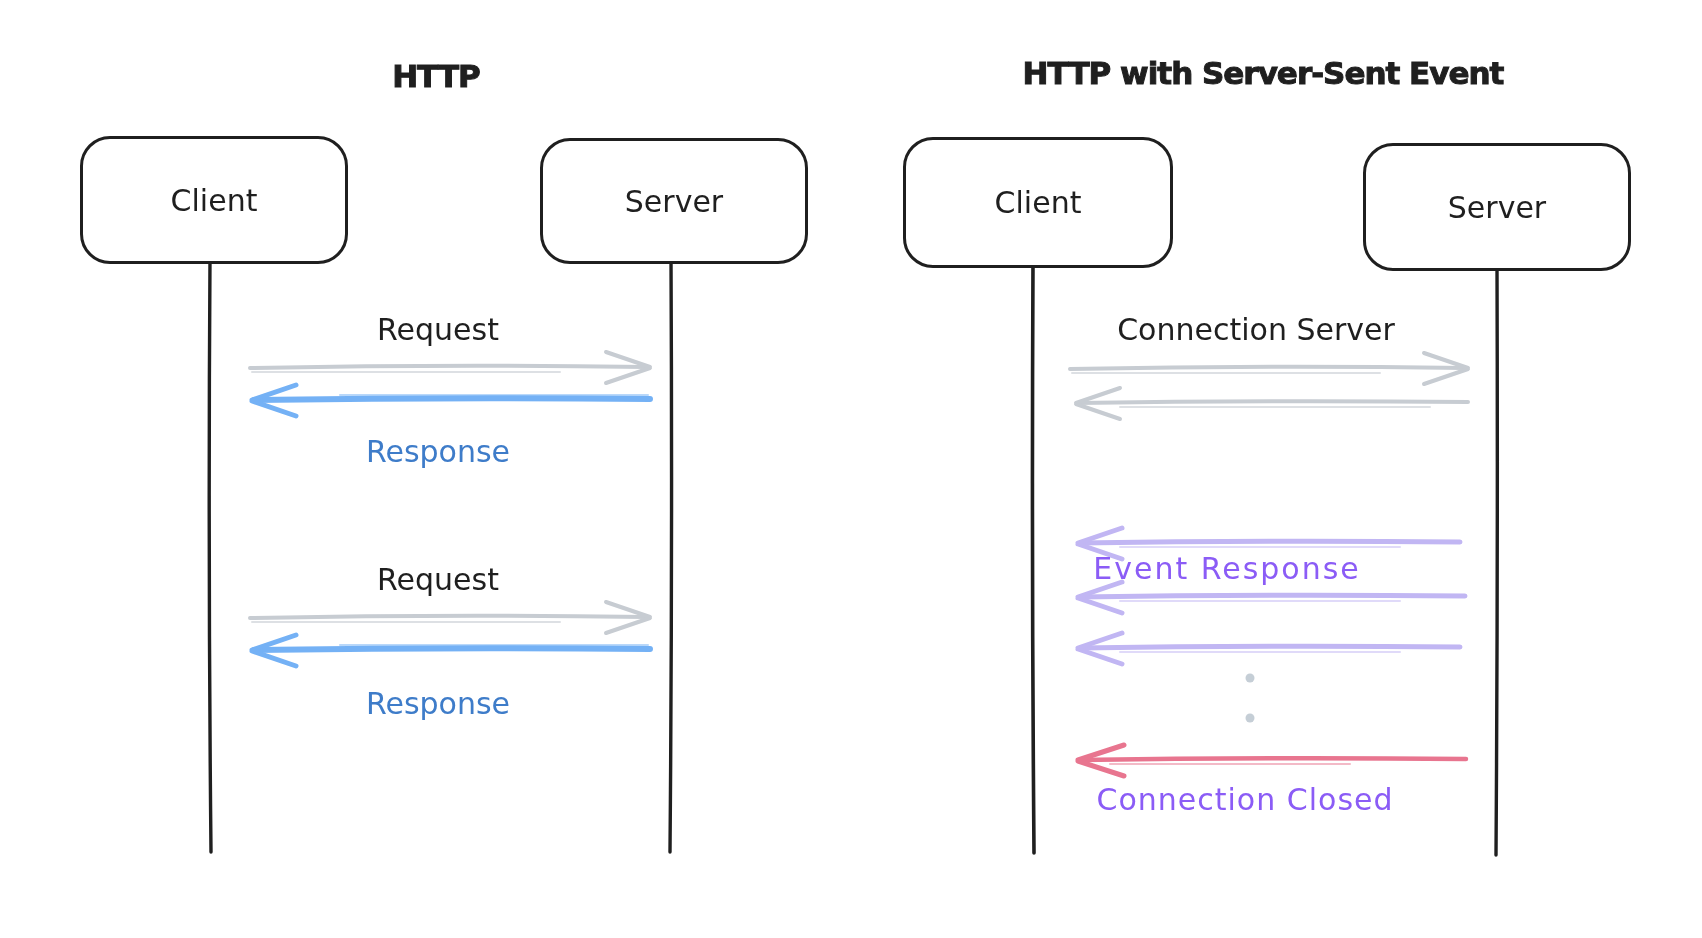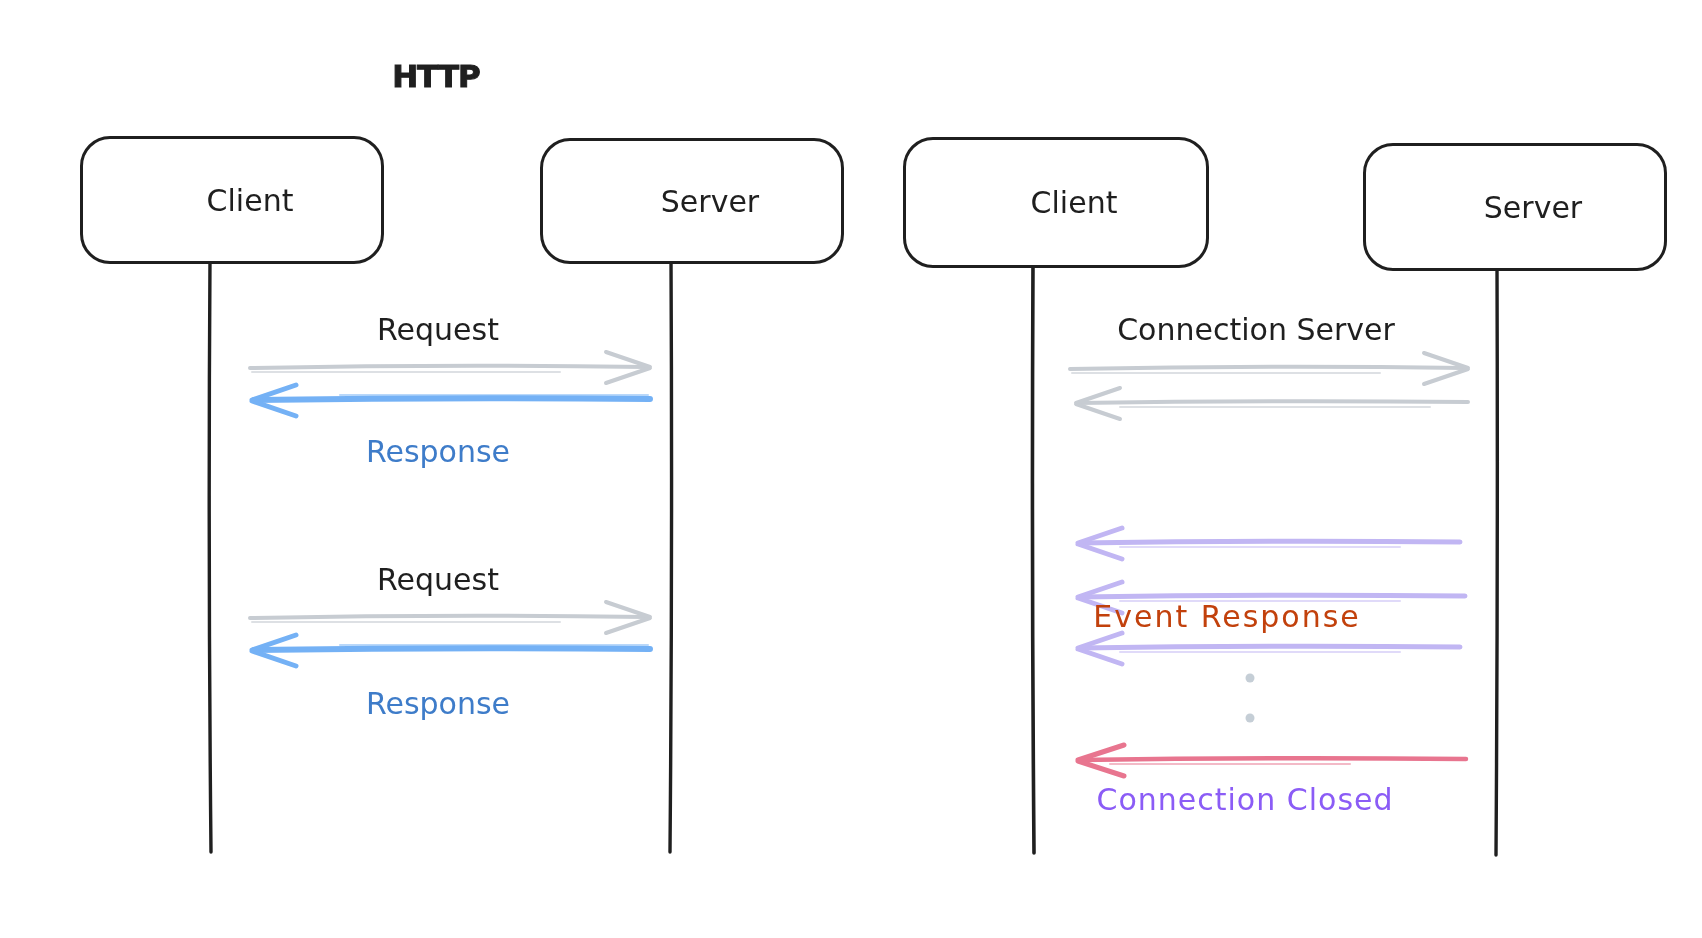--- a/index.html
+++ b/index.html
@@ -6,21 +6,21 @@
   .canvas{position:relative;width:1702px;height:938px;background:#ffffff;overflow:hidden;
           font-family:"DejaVu Sans", sans-serif;color:#1f1f1f;}
   svg.layer{position:absolute;left:0;top:0;}
   .label{position:absolute;transform:translateX(-50%);white-space:nowrap;
          font-size:30px;line-height:38px;text-align:left;}
   .title{position:absolute;transform:translateX(-50%);white-space:nowrap;
          font-size:31px;line-height:38px;font-weight:bold;letter-spacing:-1px;
          -webkit-text-stroke:1px currentColor;}
   .actor-box{position:absolute;border:3.2px solid #1f1f1f;border-radius:30px;
              background:#ffffff;display:flex;align-items:center;justify-content:center;
-             font-size:30px;padding-left:36px;}
+             font-size:30px;}
   .spread{letter-spacing:2px;}
   .spread-sm{letter-spacing:1px;}
 </style>
 </head>
 <body>
 
 <div class="canvas">
 
   <svg class="layer" width="1702" height="938" viewBox="0 0 1702 938">
 
@@ -90,36 +90,37 @@
     <circle cx="1250" cy="718" r="4.5" fill="#c5ced6"></circle>
 
     <g fill="none" stroke-linecap="round" stroke="#e8758f">
       <path d="M1080 760 Q1270 757 1466 759" stroke-width="4.5"></path>
       <path d="M1110 764 L1350 764" stroke-width="2" stroke-opacity="0.5"></path>
       <path d="M1124 745 L1078 760 M1124 776 L1078 761" stroke-width="5"></path>
     </g>
   </svg>
 
   <div class="title" style="left:436px;top:57px;">HTTP</div>
+  <div class="title" style="left:1263px;top:54px;">HTTP with Server-Sent Event</div>
 
   <div class="actor-box" style="left:80px;top:136px;width:262px;height:122px;" aria-label="Client">
     <span>Client</span>
   </div>
   <div class="actor-box" style="left:540px;top:138px;width:262px;height:120px;" aria-label="Server">
     <span>Server</span>
   </div>
   <div class="actor-box" style="left:903px;top:137px;width:264px;height:125px;" aria-label="Client">
     <span>Client</span>
   </div>
   <div class="actor-box" style="left:1363px;top:143px;width:262px;height:122px;" aria-label="Server">
     <span>Server</span>
   </div>
 
   <div class="label" style="left:438px;top:311px;">Request</div>
   <div class="label" style="left: 438px; top: 433px; color: rgb(62, 124, 201);">Response</div>
   <div class="label" style="left:438px;top:561px;">Request</div>
   <div class="label" style="left: 438px; top: 685px; color: rgb(62, 124, 201);">Response</div>
 
   <div class="label" style="left:1256px;top:311px;">Connection Server</div>
-  <div class="label spread" style="left: 1227px; top: 598px; color: #c2410c;">Event Response</div>
+  <div class="label spread" style="left: 1227px; top: 550px; color: #8b5cf6;">Event Response</div>
   <div class="label spread-sm" style="left: 1245px; top: 781px; color: #8b5cf6;">Connection Closed</div>
 
 </div>
 
 </body></html>

